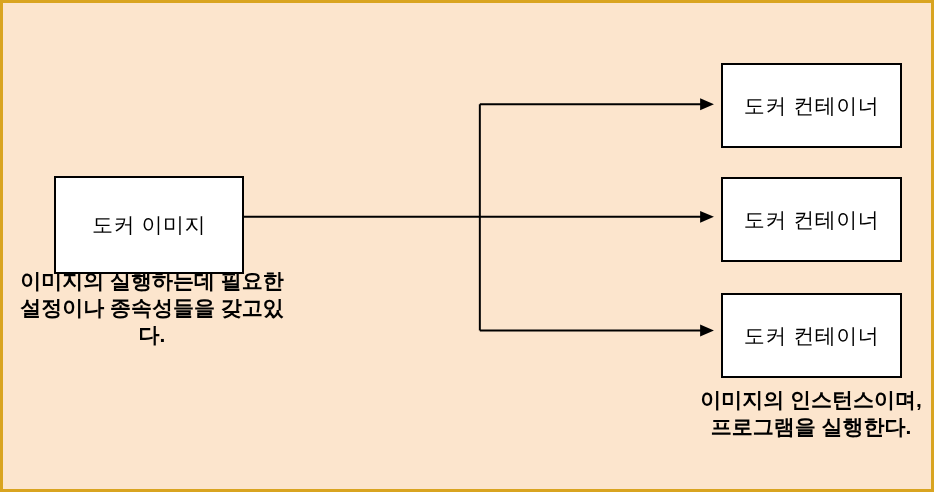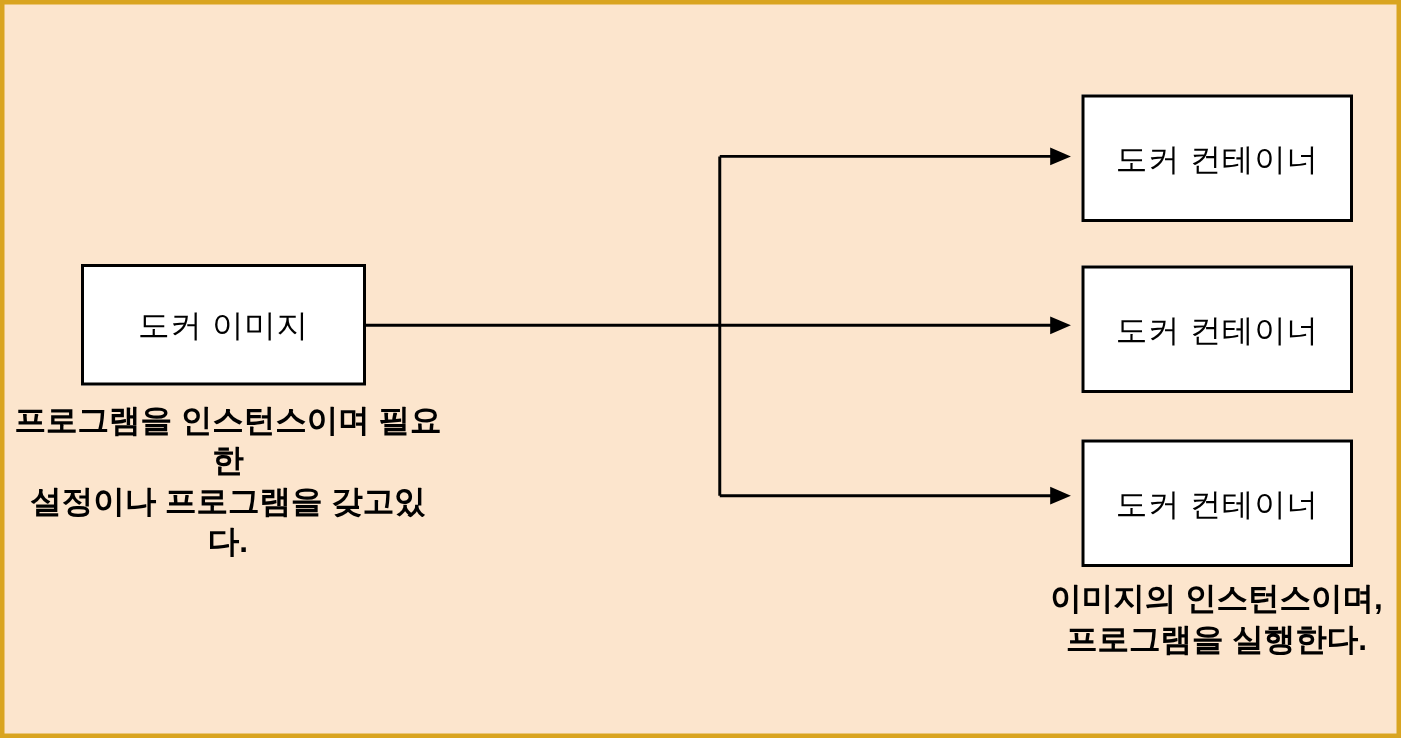--- a/index.html
+++ b/index.html
@@ -45,21 +45,21 @@
     display: flex;
     align-items: center;
     justify-content: center;
     font-size: 21px;
     letter-spacing: 0.5px;
     color: var(--text);
     text-align: right;
   }
   .node-image {
     left: 51px; top: 173px;
-    width: 190px; height: 81px;
+    width: 190px; height: 98px;
   }
   .node-container { left: 718px; width: 181px; height: 85px; }
   .node-container-1 { top: 60px; }
   .node-container-2 { top: 174px; }
   .node-container-3 { top: 290px; }
   .caption {
     position: absolute;
     font-weight: bold;
     font-size: 21px;
     line-height: 27px;
@@ -98,22 +98,22 @@
     <span>도커 컨테이너</span>
   </div>
   <div class="node node-container node-container-2">
     <span>도커 컨테이너</span>
   </div>
   <div class="node node-container node-container-3">
     <span>도커 컨테이너</span>
   </div>
 
   <div class="caption caption-image">
-    <div>프로그램을 인스턴스이며 필요한</div>
-    <div>설정이나 프로그램을 갖고있다.</div>
+    <div>이미지의 실행하는데 필요한</div>
+    <div>설정이나 종속성들을 갖고있다.</div>
   </div>
 
   <div class="caption caption-container">
     <div>이미지의 인스턴스이며,</div>
     <div>프로그램을 실행한다.</div>
   </div>
 
 </div>
 
 </body></html>

